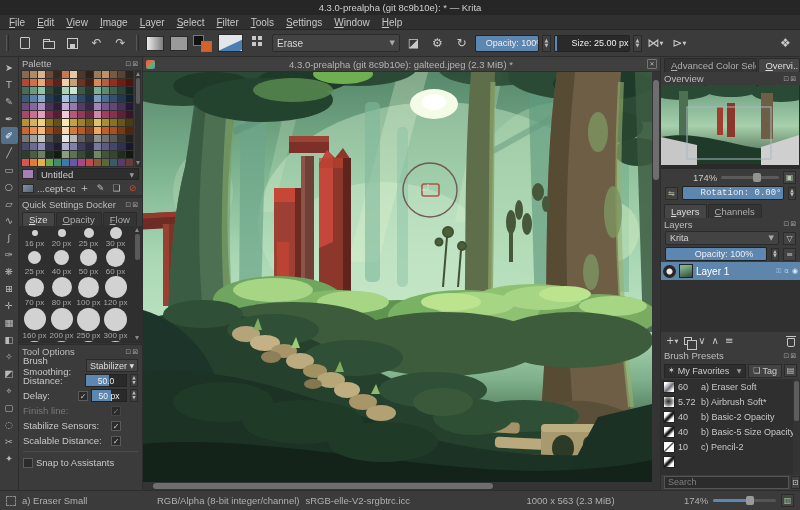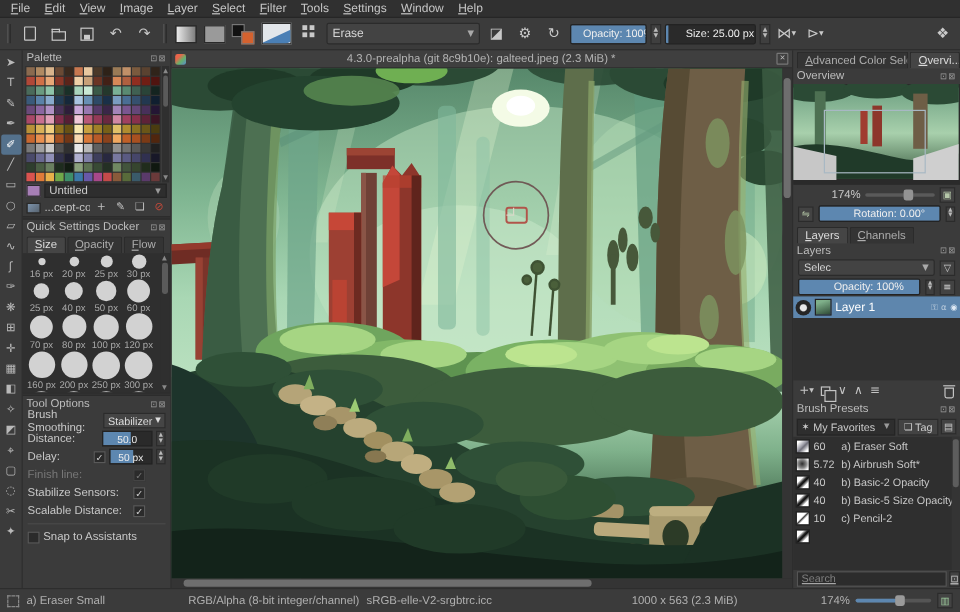--- a/index.html
+++ b/index.html
@@ -105,21 +105,21 @@
   .hscroll{height:8px;background:#343434;position:relative;flex:0 0 auto;}
   .hscroll .thumb{position:absolute;top:1px;bottom:1px;left:10px;width:340px;background:#6e6e6e;border-radius:3px;}
 
   
   .rightcol{width:140px;background:#3b3b3b;border-left:1px solid #2d2d2d;display:flex;flex-direction:column;flex:0 0 auto;}
   .ov-thumb{height:84px;background:#2a2a2a;position:relative;flex:0 0 auto;}
   .ov-row{height:16px;display:flex;align-items:center;gap:4px;padding:0 4px;font-size:9.5px;color:#c8c8c8;flex:0 0 auto;}
   .track{flex:1;height:3px;background:#5a5a5a;border-radius:2px;position:relative;}
   .track .handle{position:absolute;top:-3px;width:8px;height:9px;background:#939393;border-radius:2px;}
   .sqbtn{width:13px;height:13px;background:#434343;border:1px solid #2b2b2b;color:#b5c7a8;font-size:8px;display:flex;align-items:center;justify-content:center;font-family:"DejaVu Sans",sans-serif;padding:0;}
-  .rot-slider{flex:1;height:14px;}
+  .rot-slider{flex:1;height:14px;font-family:Liberation Mono, monospace;}
   .layer-list{height:70px;background:#303030;flex:0 0 auto;}
   .layer-row{height:18px;display:flex;align-items:center;gap:3px;padding:0 2px;background:#5e86ad;color:#fff;}
   .ci-eye{width:13px;height:13px;border-radius:50%;background:radial-gradient(circle at 50% 50%,#e8e8e8 0 2.5px,#262626 3.5px);flex:0 0 auto;}
   .layer-thumb{width:14px;height:14px;background:linear-gradient(160deg,#7fb08a 20%,#2e4a36);border:1px solid #222;flex:0 0 auto;}
   .layer-name{flex:1;font-size:10px;white-space:nowrap;overflow:hidden;}
   .layer-mini{font-size:7px;opacity:.55;font-family:"DejaVu Sans",sans-serif;}
   .layer-mini.bright{opacity:1;color:#dfeaf5;}
   .layer-btns{height:17px;display:flex;align-items:center;gap:6px;padding:0 5px;flex:0 0 auto;}
   .lb{background:none;border:none;color:#c4c4c4;font-size:10px;font-family:"DejaVu Sans",sans-serif;display:flex;align-items:center;padding:0;}
   .ci-dup{width:8px;height:8px;border:1px solid #c4c4c4;position:relative;}
@@ -134,37 +134,40 @@
   .preset-row.sel{background:#5e86ad;color:#fff;}
   .pthumb{width:12px;height:12px;border:1px solid #222;flex:0 0 auto;background:#fff;}
   .th-eraser{background:linear-gradient(135deg,#fff 15%,#9a9aa4 45%,#6e6e78 55%,#fff 85%);}
   .th-airbrush{background:radial-gradient(circle at 45% 45%,#2e2e2e 0%,#888 45%,#fff 80%);}
   .th-stroke{background:linear-gradient(135deg,#fff 28%,#222 46%,#111 54%,#fff 74%);}
   .th-pencil{background:linear-gradient(135deg,#fff 40%,#444 49%,#fff 60%);}
   .psize{width:20px;text-align:left;flex:0 0 auto;}
   .pname{flex:1;white-space:nowrap;overflow:hidden;}
   .plist-scroll{position:absolute;right:0;top:0;bottom:0;width:7px;background:#343434;}
   .plist-scroll i{position:absolute;left:1px;right:1px;top:2px;height:40px;background:#5d5d5d;border-radius:2px;}
-  .bp-search{height:15px;display:flex;align-items:center;gap:2px;padding:0 3px 1px;flex:0 0 auto;text-decoration:underline;}
+  .bp-search{height:15px;display:flex;align-items:center;gap:2px;padding:0 3px 1px;flex:0 0 auto;}
   .bp-search input{flex:1;height:13px;background:#2c2c2c;border:1px solid #555;color:#ccc;font-size:9px;padding:0 3px;font-family:"Liberation Sans",sans-serif;}
   .bp-search input::placeholder{color:#7f7f7f;}
 
   
   .statusbar{height:20px;background:#3b3b3b;border-top:1px solid #2d2d2d;display:flex;align-items:center;font-size:9.5px;color:#b0b0b0;padding:0 6px;gap:6px;flex:0 0 auto;}
   .sel-ico{width:10px;height:10px;border:1px dashed #8a8a8a;}
   .sb-zoom{display:flex;align-items:center;gap:5px;width:110px;}
   .sb-track{flex:1;height:3px;background:#555;border-radius:2px;position:relative;}
   .sb-track i{position:absolute;left:0;top:0;bottom:0;width:55%;background:#5d87b0;border-radius:2px;}
   .sb-track .handle{position:absolute;top:-3px;left:52%;width:8px;height:9px;background:#9a9a9a;border-radius:2px;}
 </style>
 </head>
 <body>
 
 <div class="app">
 
+  <div class="titlebar">
+    <span>4.3.0-prealpha (git 8c9b10e): * — Krita</span>
+  </div>
 
   <div class="menubar">
       <span class="menu-item"><u>F</u>ile</span>
       <span class="menu-item"><u>E</u>dit</span>
       <span class="menu-item"><u>V</u>iew</span>
       <span class="menu-item"><u>I</u>mage</span>
       <span class="menu-item"><u>L</u>ayer</span>
       <span class="menu-item"><u>S</u>elect</span>
       <span class="menu-item"><u>F</u>ilter</span>
       <span class="menu-item"><u>T</u>ools</span>
@@ -851,21 +854,21 @@
       <div class="tabs" style="margin-top:2px">
         <span class="tab sel"><u>L</u>ayers</span>
         <span class="tab"><u>C</u>hannels</span>
       </div>
       <div class="docker-header" style="height:12px">
         <span>Layers</span>
         <span class="dh-icons">⊡⊠</span>
       </div>
       <div class="ov-row">
         <div class="combo" style="flex:1;height:14px;font-size:9px">
-          <span>Selec</span>
+          <span>Krita</span>
           <span class="arrow ico">▼</span>
         </div>
         <button class="sqbtn ico" style="color:#c8c8c8">▽</button>
       </div>
       <div class="ov-row">
         <div class="slider" style="flex:1;height:14px">
           <i class="fill" style="width:100%"></i>
           <span>Opacity:  100%</span>
         </div>
         <span class="mini-spin ico">▲<br>▼</span>

